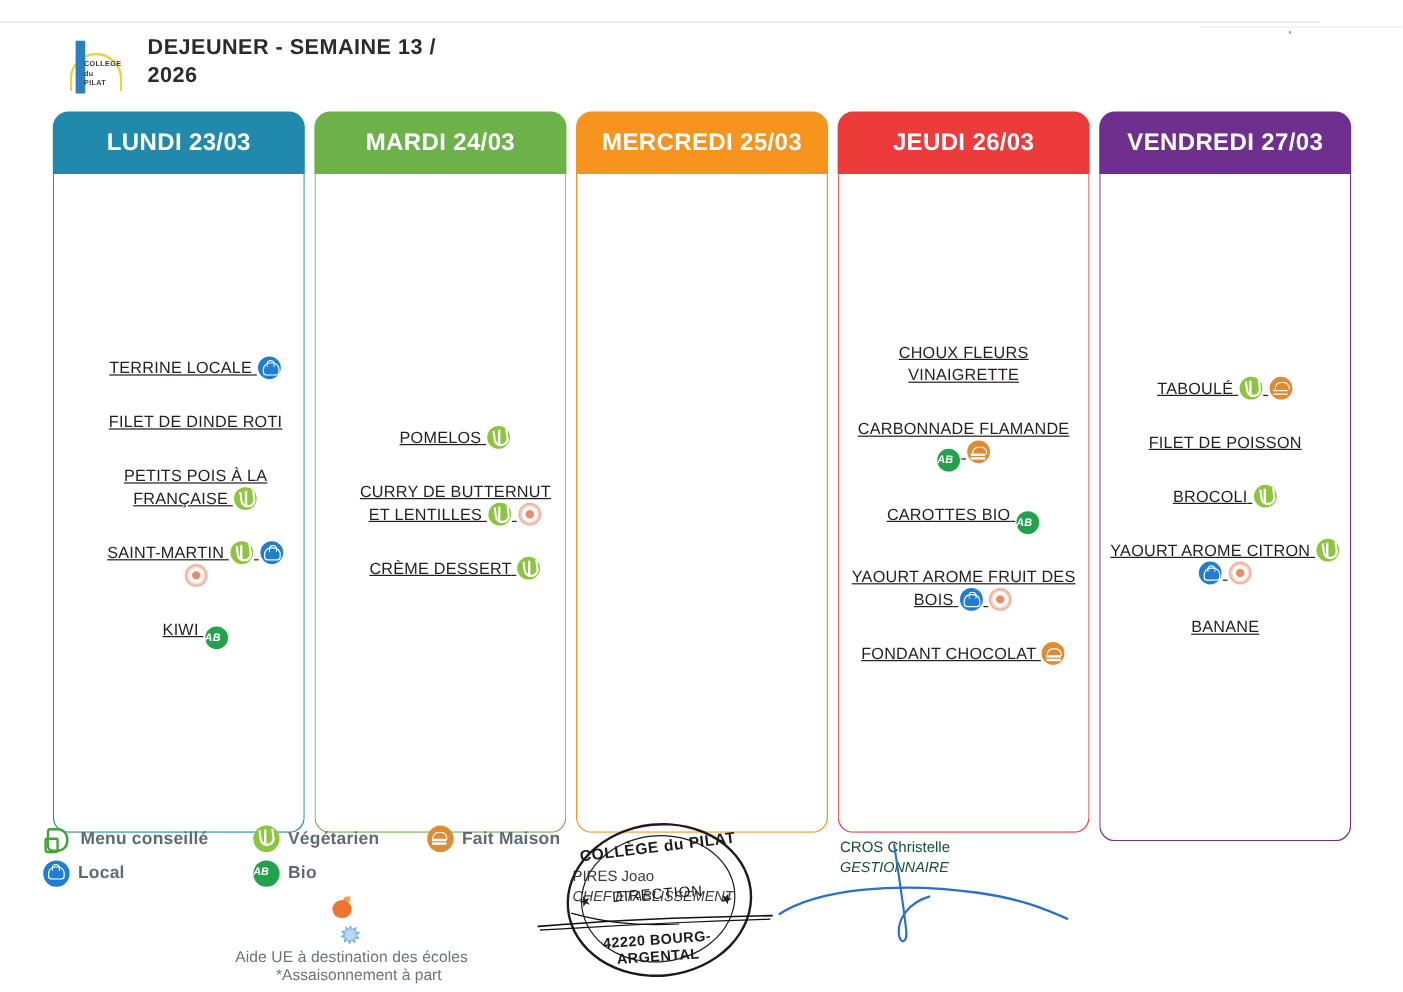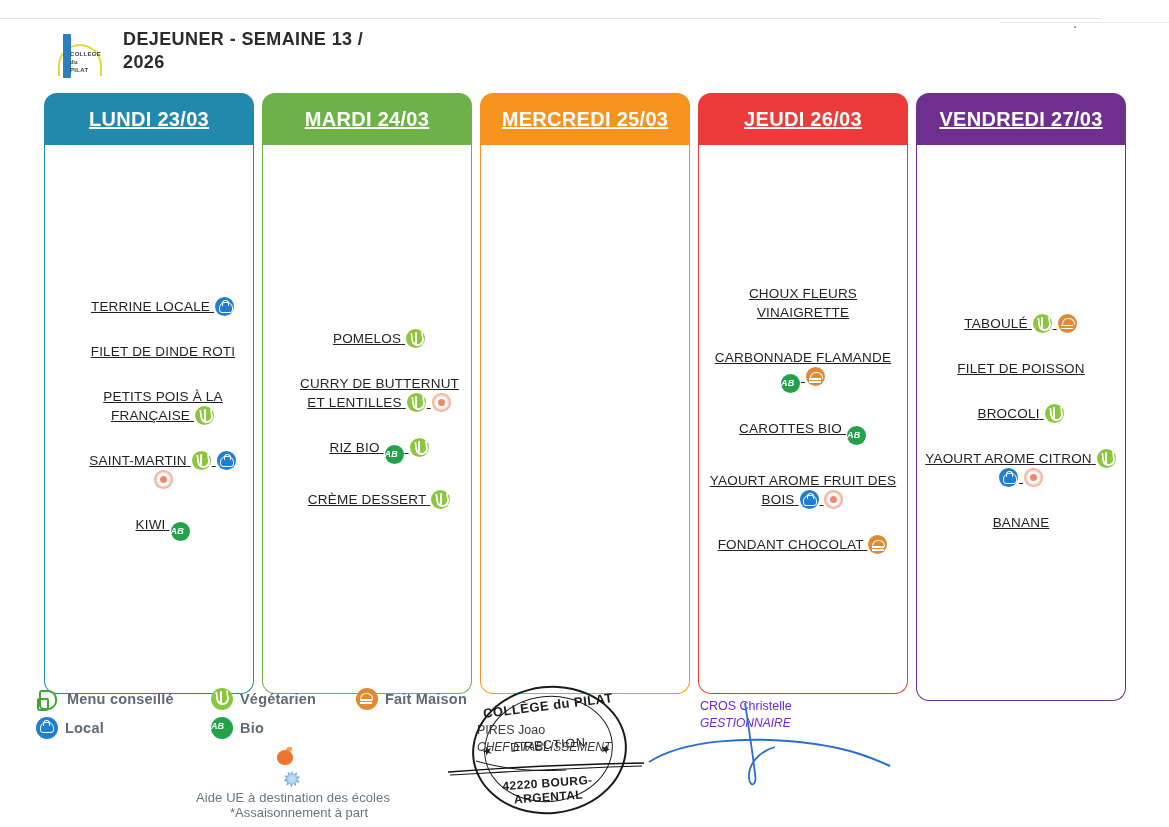--- a/index.html
+++ b/index.html
@@ -21,21 +21,21 @@
   .logo .bar{position:absolute;left:17px;top:6px;width:8px;height:44px;background:#2a7fc1;border-radius:1px;}
   .logo .arc{position:absolute;left:12px;top:16px;width:40px;height:30px;border:2px solid #e8d53a;border-bottom:none;border-radius:22px 22px 0 0;}
   .logo .txt{position:absolute;left:24px;top:22px;font-size:6px;line-height:8px;font-weight:bold;color:#3a3a3a;letter-spacing:.3px;}
   .title{font-size:18px;font-weight:bold;letter-spacing:.4px;line-height:23px;color:#2b2b2b;max-width:250px;}
 
   
   .grid{position:absolute;left:40px;top:93px;width:1090px;display:flex;gap:0;}
   .col{width:218px;flex:none;display:flex;flex-direction:column;align-items:center;}
   .card{width:210px;display:flex;flex-direction:column;border-radius:13px;overflow:visible;}
   .cap{height:52px;border-radius:13px 13px 0 0;display:flex;align-items:center;justify-content:center;
-       color:#fff;font-size:20px;font-weight:bold;letter-spacing:.3px;text-decoration:underline;}
+       color:#fff;font-size:20px;font-weight:bold;letter-spacing:.3px;}
   .body{border:1px solid;border-top:none;border-radius:0 0 13px 13px;background:#fff;
         display:flex;flex-direction:column;justify-content:center;align-items:center;padding:10px 6px;}
 
   .meal{width:100%;text-align:center;font-size:13.5px;line-height:19px;letter-spacing:.2px;
         color:#231f20;margin:13px 0;text-decoration:underline;}
   .meal .name{display:inline;}
   .ic{display:inline-block;width:19px;height:19px;border-radius:50%;vertical-align:-5px;margin:0 1px;position:relative;}
 
   
   .ic-veg{background:#8cc63f;}
@@ -80,21 +80,21 @@
      background:radial-gradient(circle,#bcd9f0 30%,#3f93d6 75%);
      clip-path:polygon(50% 0,61% 18%,82% 10%,78% 32%,100% 38%,84% 53%,98% 70%,75% 72%,76% 94%,57% 82%,
        45% 100%,36% 80%,16% 90%,19% 68%,0 60%,15% 46%,2% 30%,24% 28%,24% 7%,42% 17%);}
   .ue-line{display:flex;align-items:center;flex-direction:column;}
   .ue-text{margin-left:14px;font-size:13px;color:#6b747d;letter-spacing:.1px;}
   .assais{margin-left:26px;font-size:13px;color:#6b747d;}
 
   
   .sig-left{position:absolute;left:477px;top:722px;font-size:12.5px;color:#3b3b3b;line-height:17px;}
   .sig-left .role{font-style:italic;font-size:12px;}
-  .sig-right{position:absolute;left:700px;top:698px;font-size:12.5px;color:#6d28d9;line-height:17px;}
+  .sig-right{position:absolute;left:700px;top:698px;font-size:12.5px;color:#14532d;line-height:17px;}
   .sig-right .role{font-style:italic;font-size:12px;}
 
   .stamp{position:absolute;left:472px;top:686px;width:155px;height:128px;}
   .stamp .ring{position:absolute;left:0;top:0;width:151px;height:124px;border:2.2px solid #1b1b1b;
      border-radius:50%;transform:rotate(-6deg);}
   .stamp .ring2{position:absolute;left:12px;top:10px;width:127px;height:104px;border:1.4px solid #1b1b1b;
      border-radius:50%;transform:rotate(-6deg);}
   .stamp .top{position:absolute;left:8px;top:12px;width:136px;text-align:center;font-size:13px;
      font-weight:bold;color:#1b1b1b;transform:rotate(-7deg);letter-spacing:.5px;}
   .stamp .mid{position:absolute;left:22px;top:52px;width:108px;text-align:center;font-size:12.5px;
@@ -139,21 +139,20 @@
           <div class="meal"><span class="name">KIWI</span> <span class="ic ic-bio">AB</span></div>
         </div>
       </div>
     </div>
     <div class="col">
       <div class="card">
         <div class="cap" style="background: rgb(108, 178, 72);">MARDI 24/03</div>
         <div class="body" style="border-color: rgb(108, 178, 72); min-height: 528px; padding-left: 31px;">
           <div class="meal"><span class="name">POMELOS</span> <span class="ic ic-veg"></span></div>
           <div class="meal"><span class="name">CURRY DE BUTTERNUT ET LENTILLES</span> <span class="ic ic-veg"></span> <span class="ic ic-ue"></span></div>
-          <div class="meal"><span class="name">RIZ BIO</span> <span class="ic ic-bio">AB</span> <span class="ic ic-veg"></span></div>
           <div class="meal"><span class="name">CRÈME DESSERT</span> <span class="ic ic-veg"></span></div>
         </div>
       </div>
     </div>
     <div class="col">
       <div class="card">
         <div class="cap" style="background: rgb(247, 148, 30);">MERCREDI 25/03</div>
         <div class="body" style="border-color: rgb(247, 148, 30); min-height: 528px;"></div>
       </div>
     </div>

